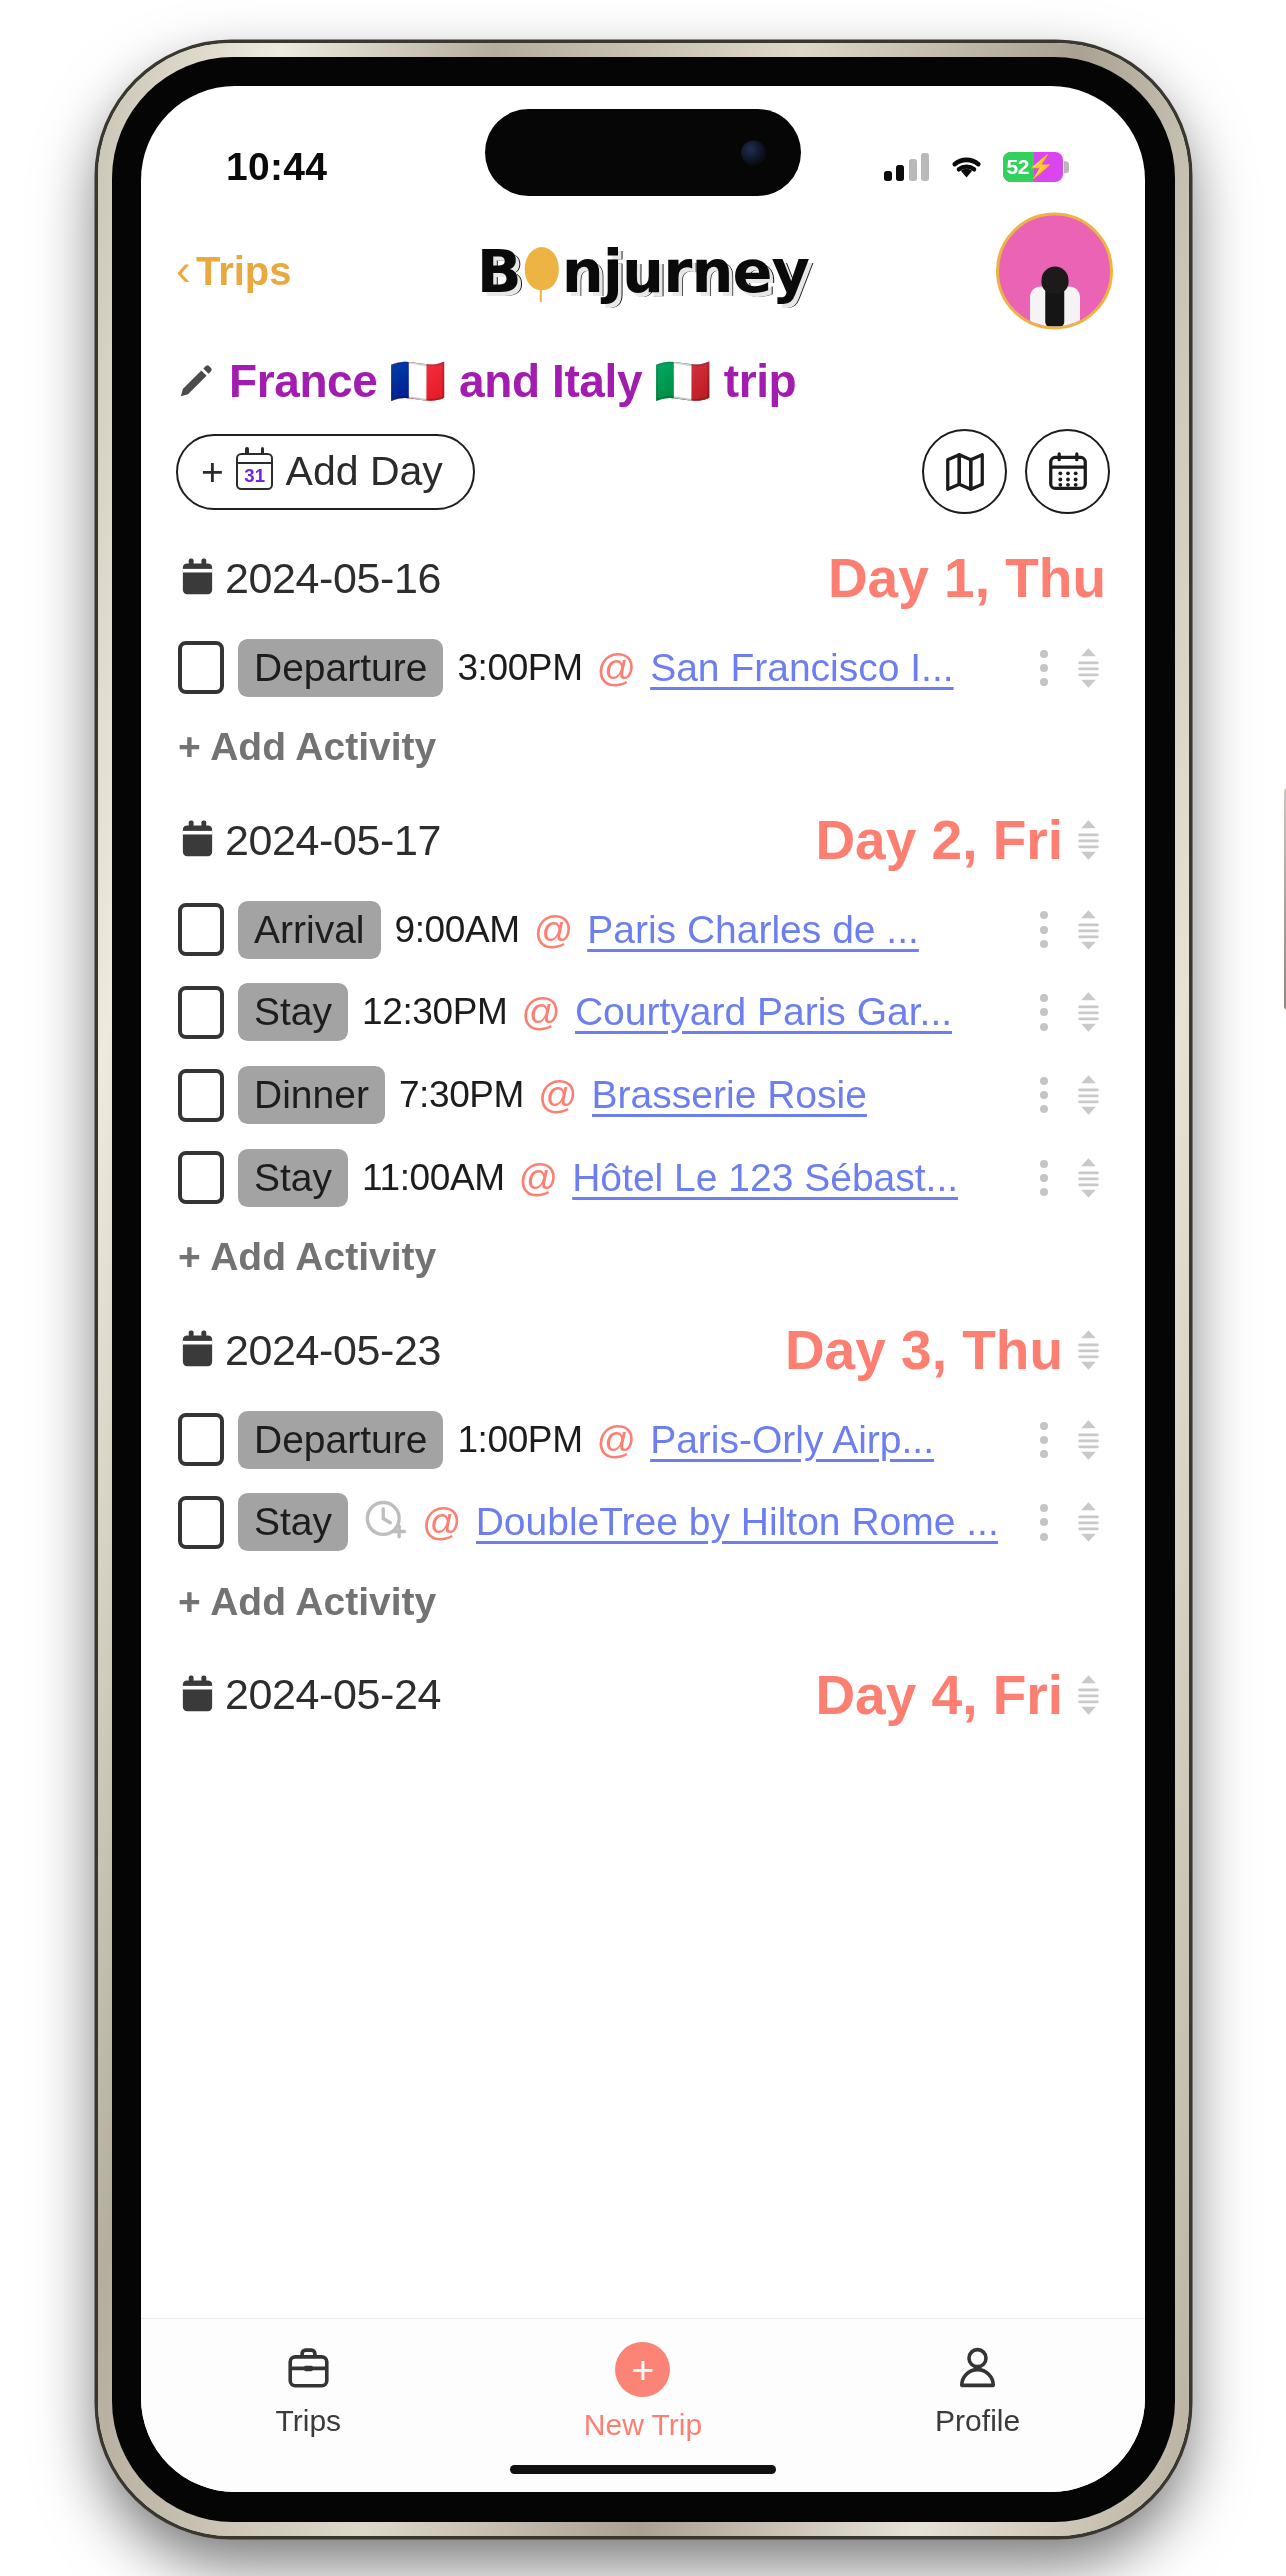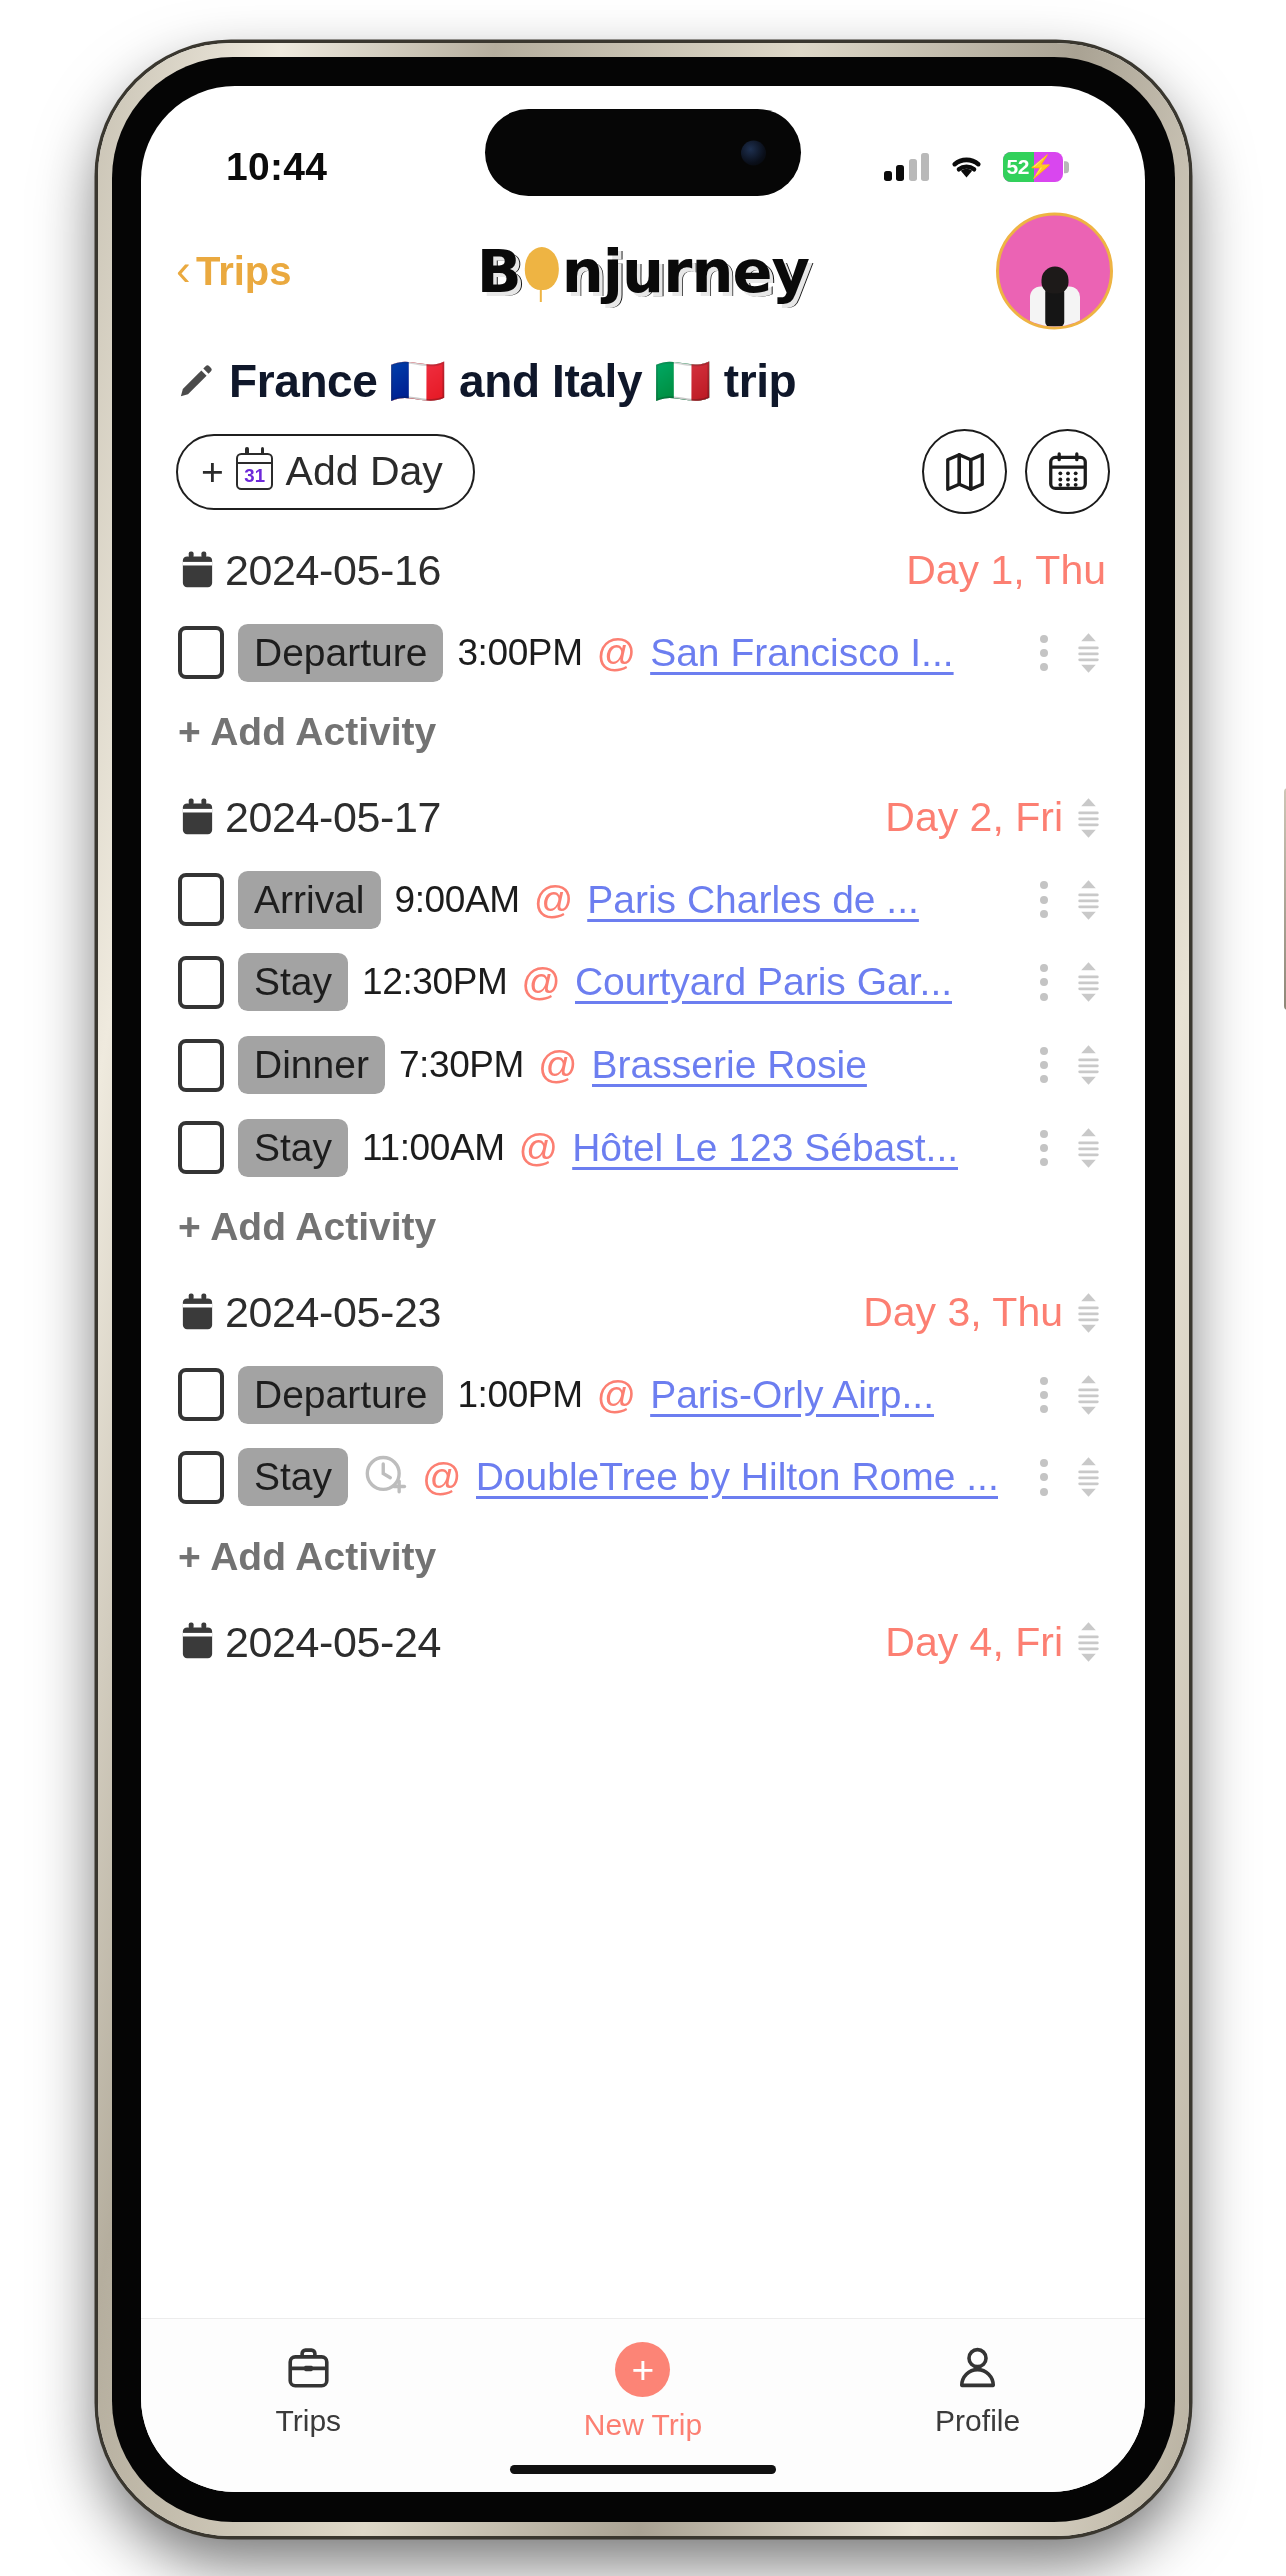--- a/index.html
+++ b/index.html
@@ -119,21 +119,21 @@
 
   
   #content { position: absolute; top: 240px; left: 0; right: 0; bottom: 174px; background: #fff; overflow: hidden; }
 
   #trip-title-row {
     display: flex; align-items: center; gap: 14px;
     padding: 28px 35px 12.4px 35px;
   }
   #pencil-icon { width: 39px; height: 39px; flex: 0 0 auto; }
   #trip-title {
-    font-size: 46px; font-weight: 700; color: #0f172a;
+    font-size: 46px; font-weight: 700; color: #a21caf;
     white-space: nowrap; letter-spacing: -0.4px;
   }
 
   #actions-row {
     display: flex; align-items: center; justify-content: space-between;
     padding: 9px 35px 16px 35px;
   }
   #add-day-btn {
     display: flex; align-items: center; gap: 12.4px;
     border: 2.7px solid #1f1f1f; border-radius: 39px;
@@ -157,21 +157,21 @@
 
   
   #day-list { padding: 0 0 9px 0; }
 
   .day-header {
     display: flex; align-items: center; padding: 16px 39px 16px 37px; gap: 8px;
   }
   .day-cal-icon { width: 39px; height: 44px; flex: 0 0 auto; }
   .day-date { font-size: 43px; font-weight: 500; color: #2d2d2d; letter-spacing: -0.4px; }
   .day-spacer { flex: 1 1 auto; }
-  .day-label { font-size: 41px; color: #fc7f72; font-weight: 400; white-space: nowrap; }
+  .day-label { font-size: 55px; color: #fc7f72; font-weight: 700; white-space: nowrap; }
 
   .activity-row {
     display: flex; align-items: center; padding: 12.4px 39px 12.4px 37px; gap: 14px;
   }
   .act-checkbox {
     width: 46px; height: 53px; border: 4.4px solid #343434; border-radius: 8px;
     background: #fff; flex: 0 0 auto; cursor: pointer;
   }
   .act-badge {
     background: #a3a3a3; color: #1d1d1d; border-radius: 9.8px;

